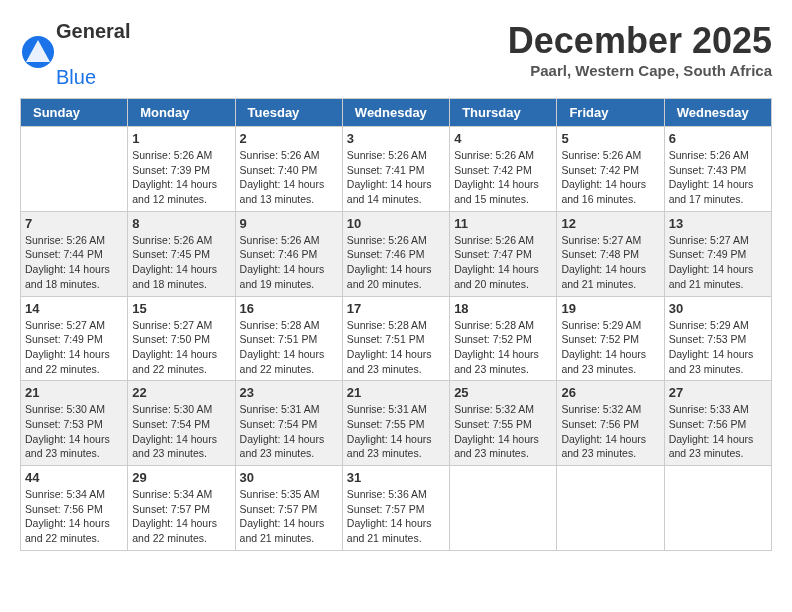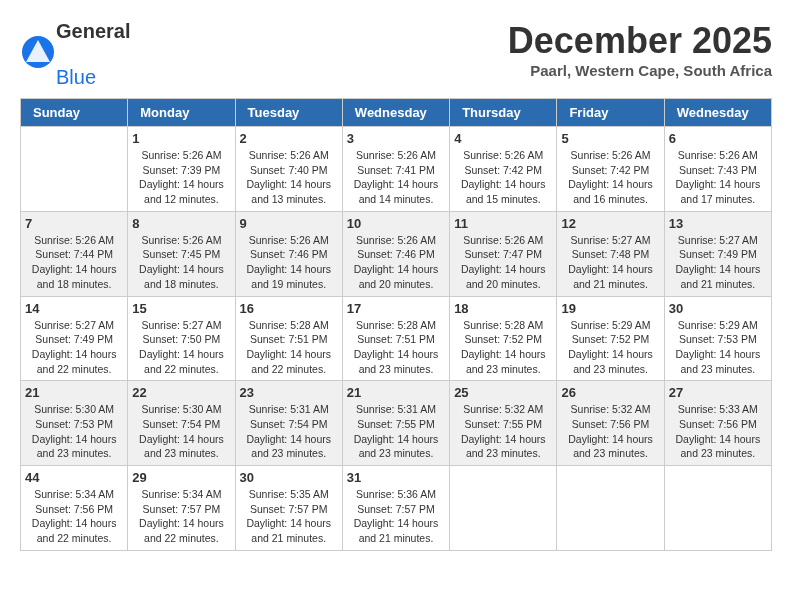--- a/index.html
+++ b/index.html
@@ -64,21 +64,20 @@
       font-size: 13px;
       font-weight: bold;
       color: #333;
       display: block;
       margin-bottom: 2px;
     }
     .calendar td .info {
       font-size: 10.5px;
       color: #333;
       line-height: 1.4;
-      text-align: center;
     }
     .calendar tr td.empty {
       background: #f9f9f9;
     }
     .calendar tbody tr:nth-child(odd) td {
       background-color: #fff;
     }
     .calendar tbody tr:nth-child(even) td {
       background-color: #f0f0f0;
     }

